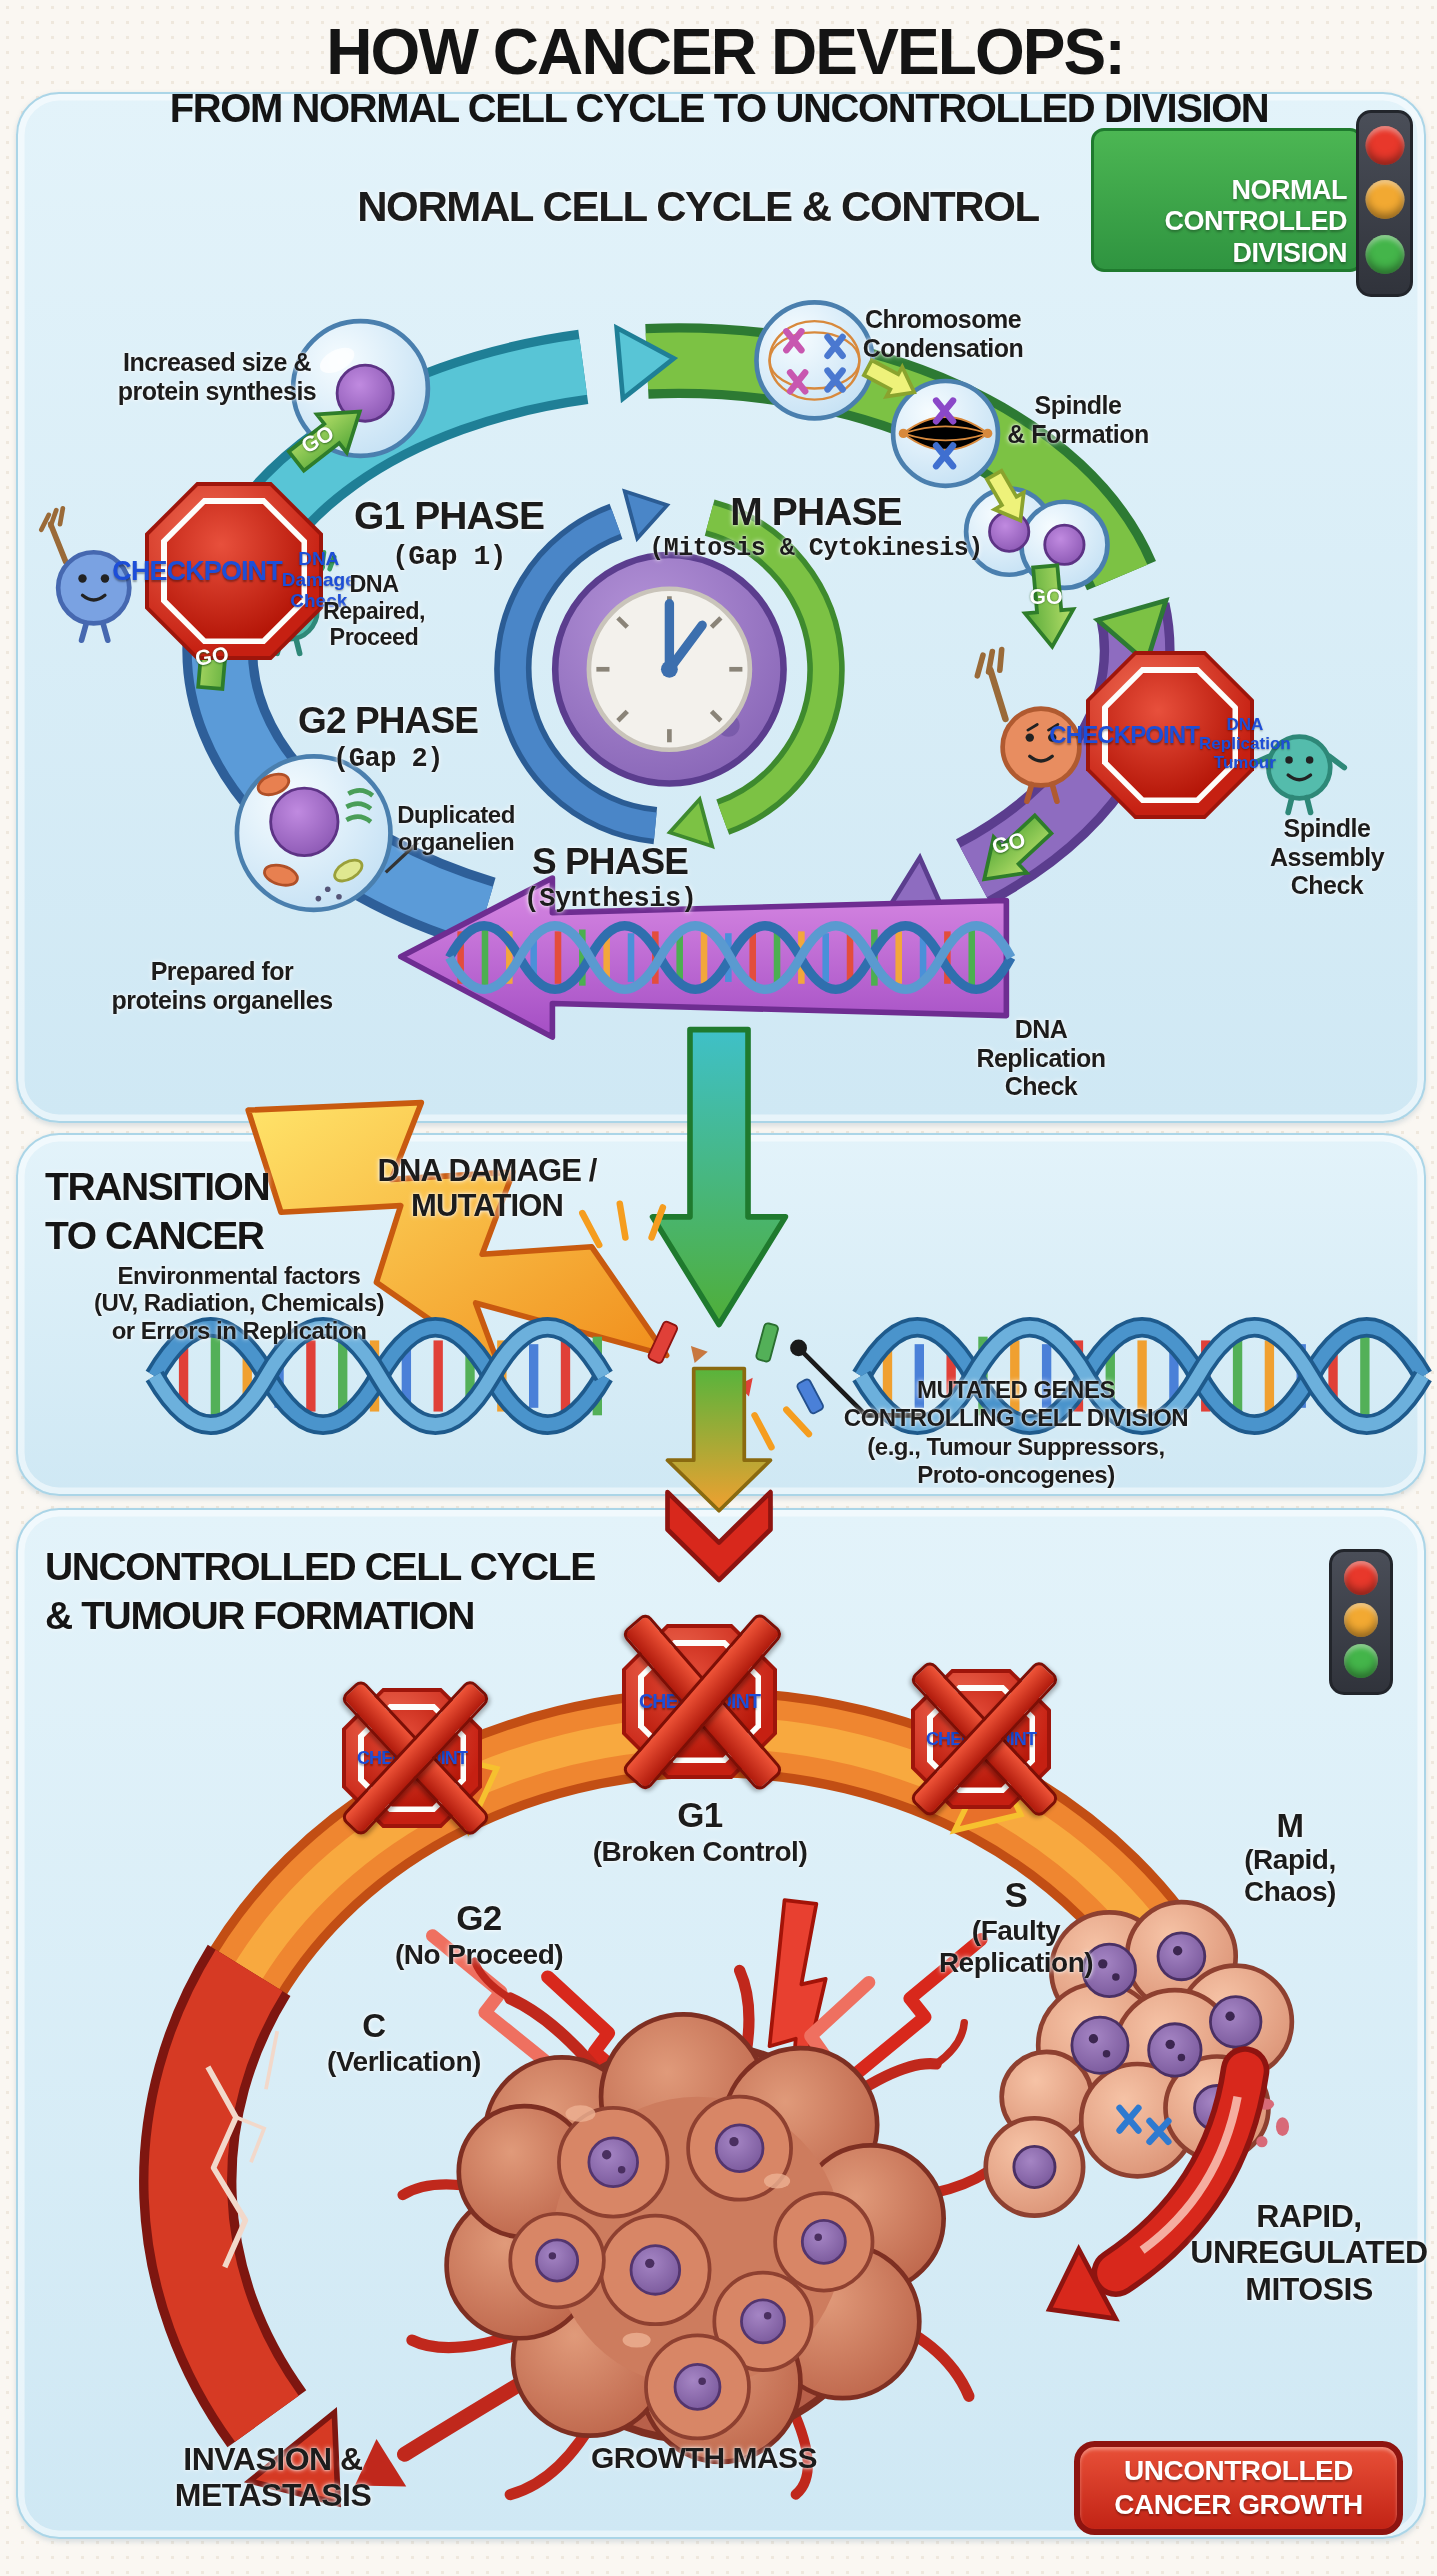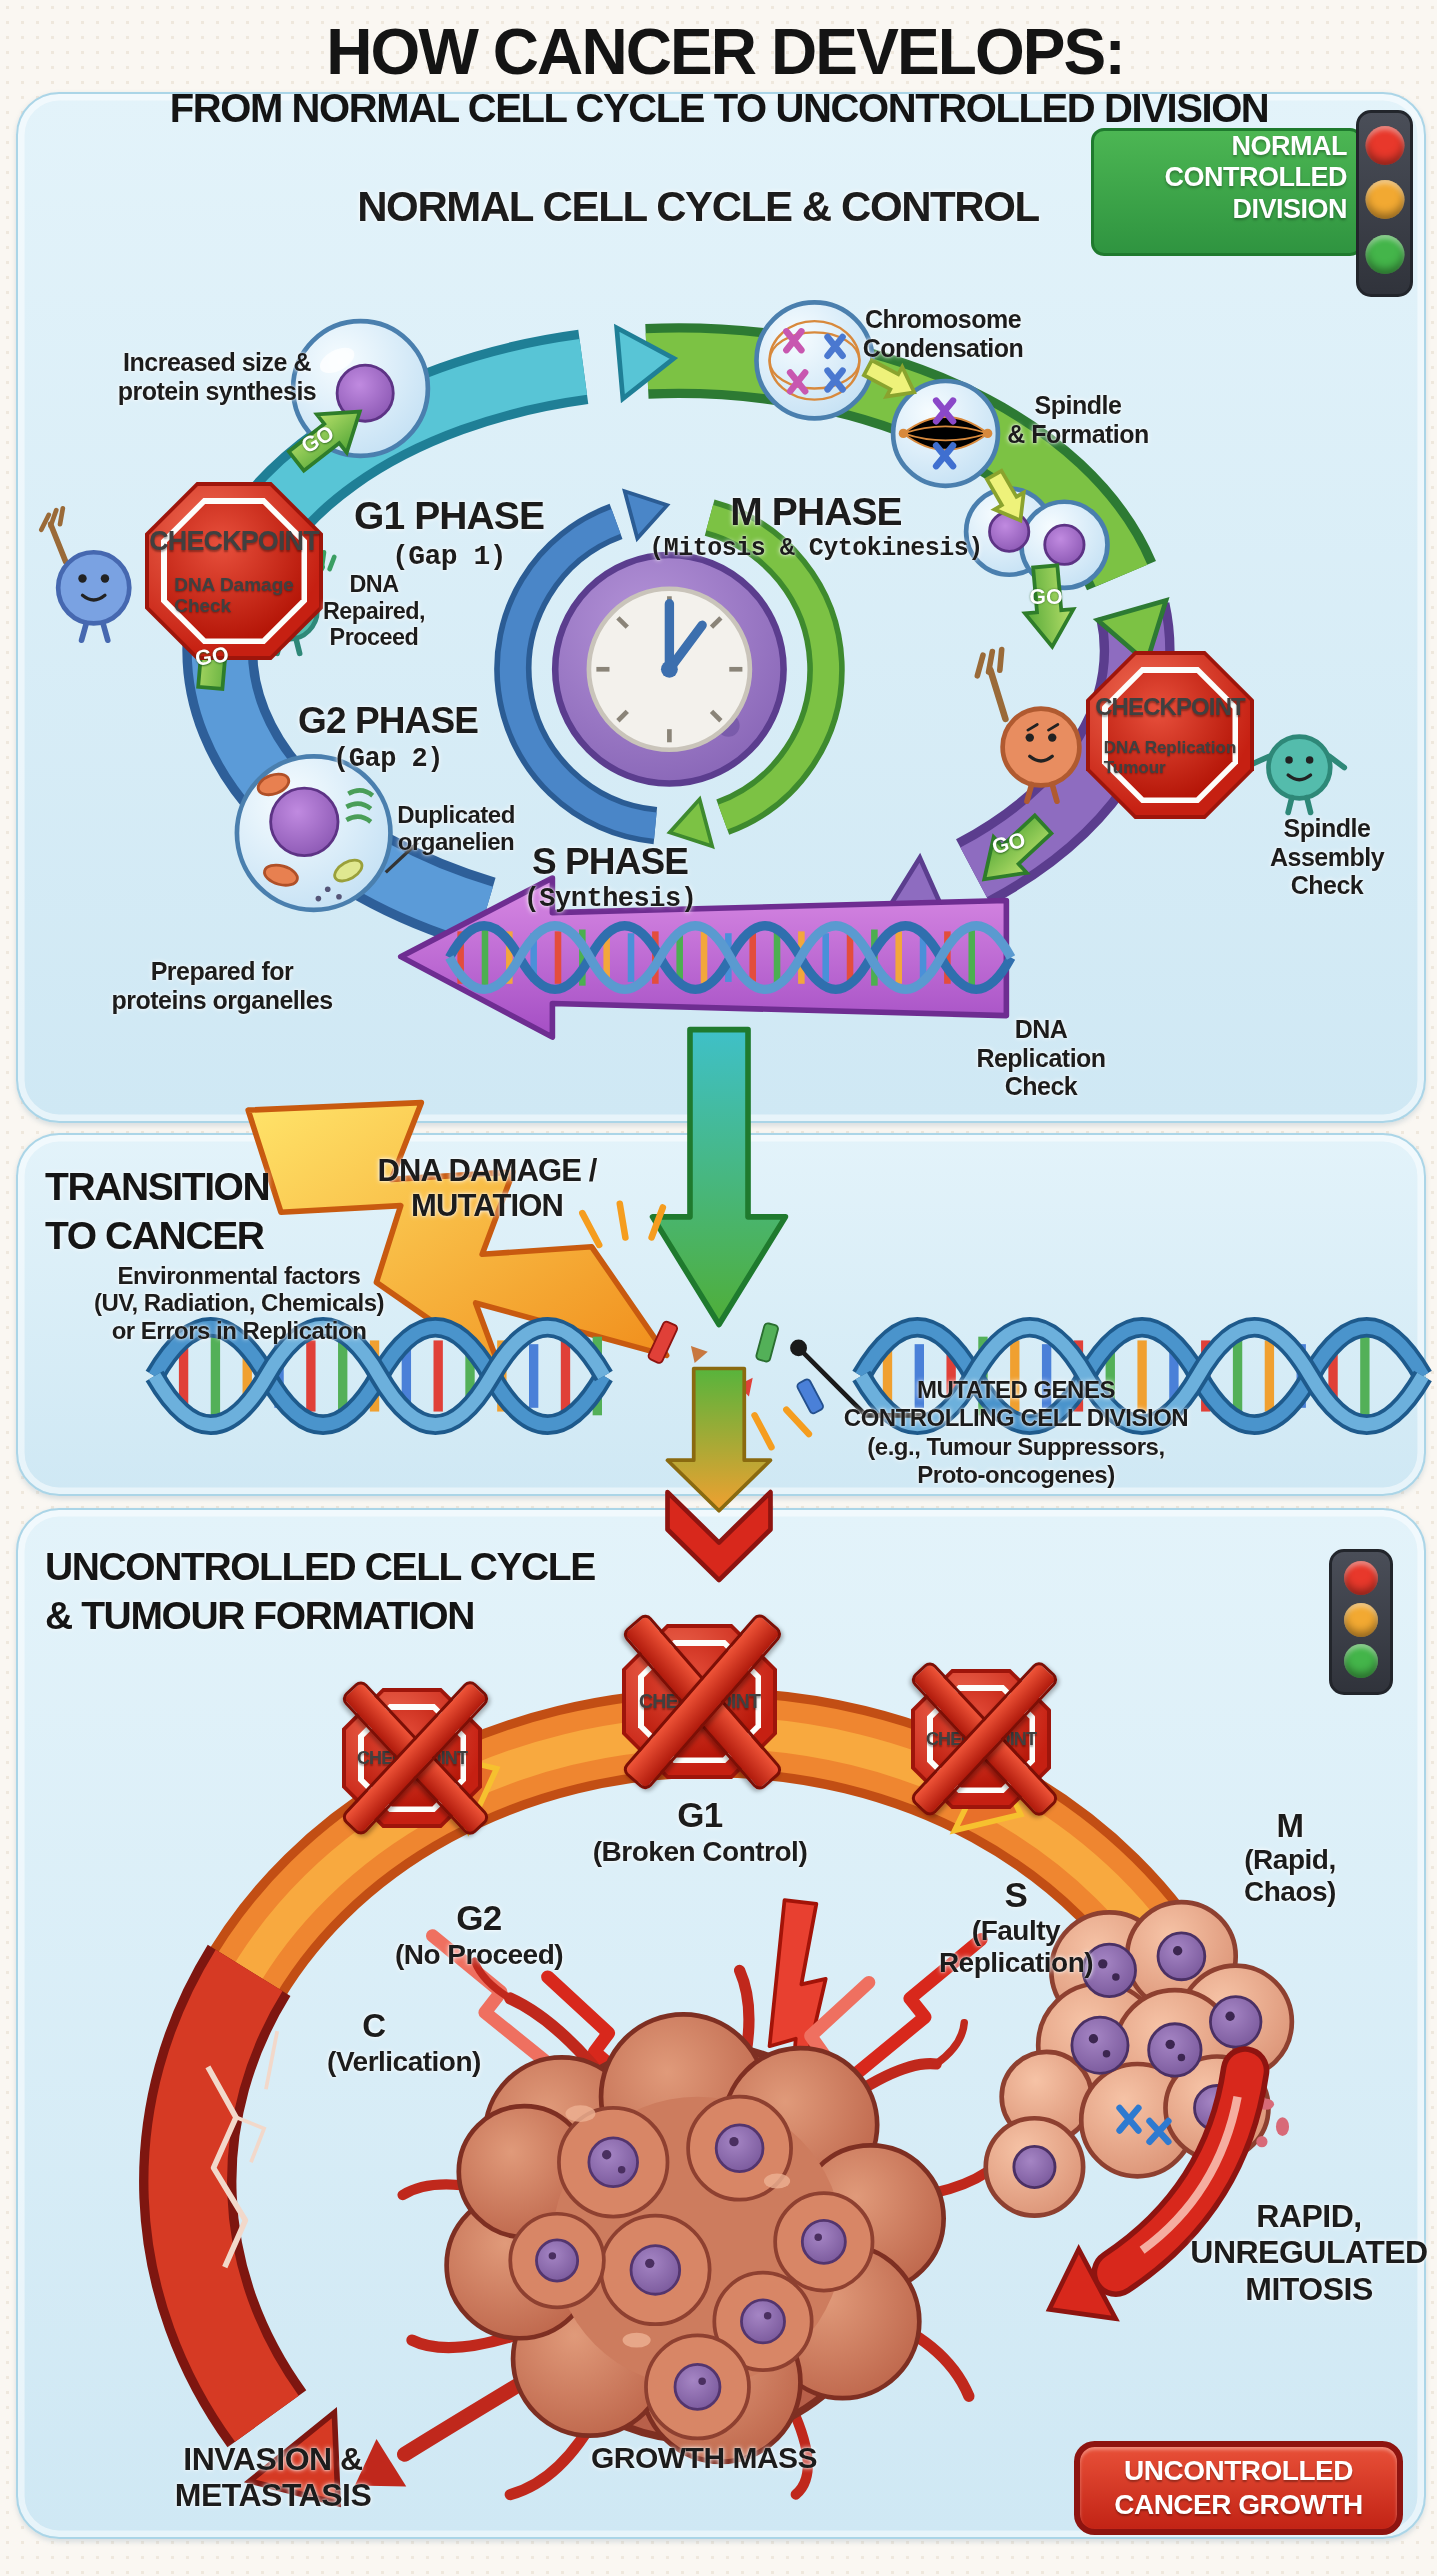--- a/index.html
+++ b/index.html
@@ -20,38 +20,38 @@
     font-weight:800;color:#1c1c1c;line-height:1.14;letter-spacing:-0.5px;z-index:5;
     text-shadow:0 0 5.6px rgba(255,255,255,.95),0 0 1.9px rgba(255,255,255,.9);}
   .lbl-left{position:absolute;text-align:left;white-space:pre-line;font-weight:800;color:#151515;
     line-height:1.25;letter-spacing:-1.4px;z-index:5;text-shadow:0 0 5.6px rgba(255,255,255,.9);}
   .sub{font-weight:700;font-family:Liberation Mono, monospace;}
   .pagetitle{position:absolute;left:725px;top:15px;transform:translateX(-50%);
     font-size:64px;font-weight:800;letter-spacing:-1.9px;white-space:nowrap;z-index:5;color:#141414;}
   .pagesub{position:absolute;left:719px;top:86px;transform:translateX(-50%);
     font-size:40px;font-weight:800;letter-spacing:-1.4px;white-space:nowrap;z-index:5;color:#141414;}
   
-  .badge-normal{position:absolute;left:1091px;top:128px;width:272px;height:128px;z-index:4;
+  .badge-normal{position:absolute;left:1091px;top:128px;width:272px;height:144px;z-index:4;
     background:linear-gradient(180deg,#4cb653,#2f9440);border:3.7px solid #1f7a2e;border-radius:13px;
-    display:flex;align-items:flex-start;justify-content:flex-end;padding-right:13px;box-sizing:border-box;}
+    display:flex;align-items:flex-end;justify-content:flex-end;padding-right:13px;box-sizing:border-box;}
   .badge-normal .bt{color:#fff;font-weight:800;font-size:27px;line-height:1.16;text-align:right;
     white-space:pre-line;letter-spacing:-0.5px;text-shadow:0 1.9px 2.8px rgba(0,0,0,.3);}
   .tl{position:absolute;background:linear-gradient(180deg,#4a4e58,#30333b);
     border:3.7px solid #22252b;border-radius:15px;z-index:4;}
   .tl .lp{position:absolute;left:50%;transform:translateX(-50%);border-radius:50%;
     box-shadow:inset 0 -4.7px 8.4px rgba(0,0,0,.4), inset 0 3.7px 5.6px rgba(255,255,255,.45);}
   
   .octo{position:absolute;z-index:4;--oct:polygon(29% 0%,71% 0%,100% 29%,100% 71%,71% 100%,29% 100%,0% 71%,0% 29%);}
   .octo>div{position:absolute;}
   .octo .l1{inset:0;background:#9e150b;clip-path:var(--oct);}
   .octo .l2{inset:3.7px;background:radial-gradient(circle at 35% 28%,#ef6a52,#c62012 72%);clip-path:var(--oct);}
   .octo .l3{inset:16px;background:#fdfdfb;clip-path:var(--oct);}
   .octo .l4{inset:21.5px;background:radial-gradient(circle at 40% 30%,#e8503c,#b51608 78%);clip-path:var(--oct);}
-  .octo .txt{inset:0;display:flex;flex-direction:column;align-items:center;justify-content:center;
-    color:#404040;text-align:left;z-index:2;}
+  .octo .txt{inset:0;display:flex;flex-direction:row;align-items:center;justify-content:center;
+    color:#1d4ed8;text-align:center;z-index:2;}
   .octo .t1{font-weight:800;letter-spacing:-0.9px;text-shadow:0 1.9px 1.9px rgba(0,0,0,.35);}
   .octo .t2{font-weight:700;white-space:pre-line;line-height:1.12;margin-top:17px;text-shadow:0 0.9px 1.9px rgba(0,0,0,.35);}
   .xbar{position:absolute;left:-16%;width:132%;height:24px;top:50%;z-index:3;
     background:linear-gradient(180deg,#ef5438,#b01a0c);border:3.7px solid #7c0f06;border-radius:8.4px;
     box-shadow:0 2.8px 4.7px rgba(0,0,0,.3);}
   .golbl{position:absolute;color:#fff;font-weight:800;font-size:21.5px;z-index:6;
     text-shadow:0 0.9px 1.9px rgba(20,80,20,.8);}
   .badge-growth{position:absolute;left:1074px;top:2441px;width:329px;height:94px;z-index:4;
     background:linear-gradient(180deg,#e85038,#c22315);border:6.6px solid #8e1410;border-radius:20.6px;
     display:flex;align-items:center;justify-content:center;box-sizing:border-box;

